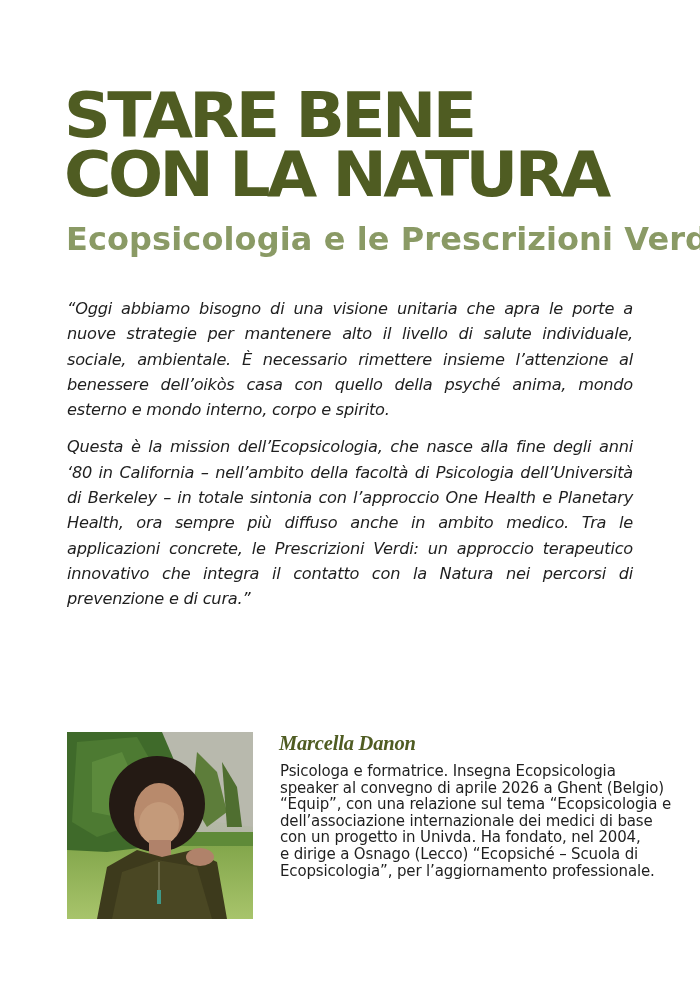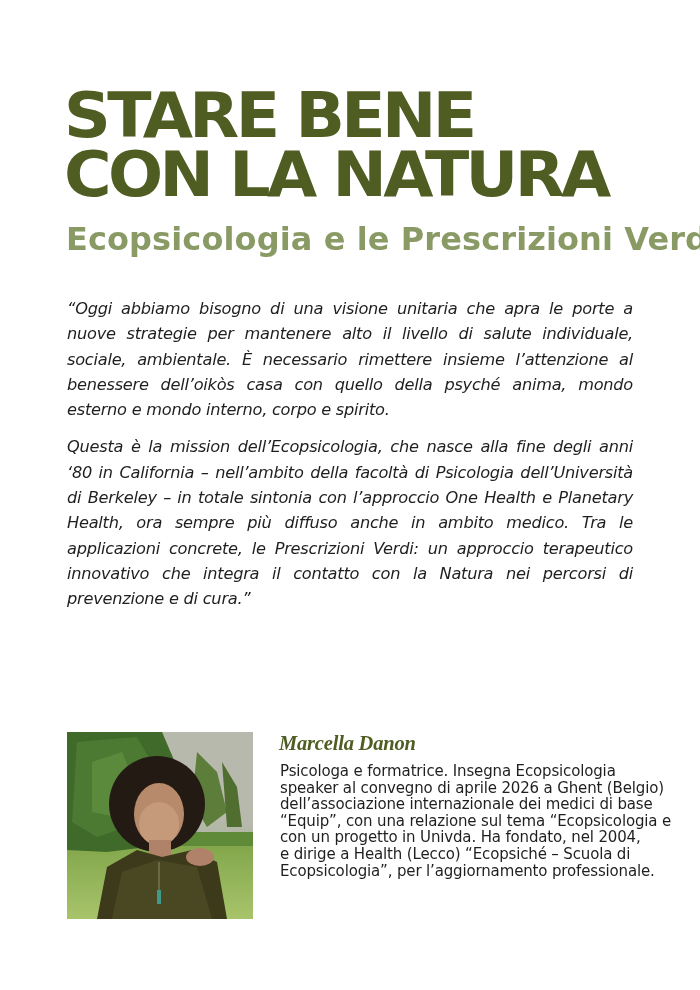--- a/index.html
+++ b/index.html
@@ -157,20 +157,20 @@
       <line x1="92" y1="130" x2="92" y2="160" stroke="#8c8a6a" stroke-width="1"></line>
       <rect x="90" y="158" width="4" height="14" fill="#3f9a8a"></rect>
     </svg>
   </div>
 
   <div class="author-name">Marcella Danon</div>
 
   <div class="author-bio">
     <span>Psicologa e formatrice. Insegna Ecopsicologia</span>
     <span>speaker al convegno di aprile 2026 a Ghent (Belgio)</span>
+    <span>“Equip”, con una relazione sul tema “Ecopsicologia e</span>
     <span>dell’associazione internazionale dei medici di base</span>
-    <span>“Equip”, con una relazione sul tema “Ecopsicologia e</span>
     <span>con un progetto in Univda. Ha fondato, nel 2004,</span>
-    <span>e dirige a Health (Lecco) “Ecopsiché – Scuola di</span>
+    <span>e dirige a Osnago (Lecco) “Ecopsiché – Scuola di</span>
     <span>Ecopsicologia”, per l’aggiornamento professionale.</span>
   </div>
 
 </div>
 
 </body></html>

